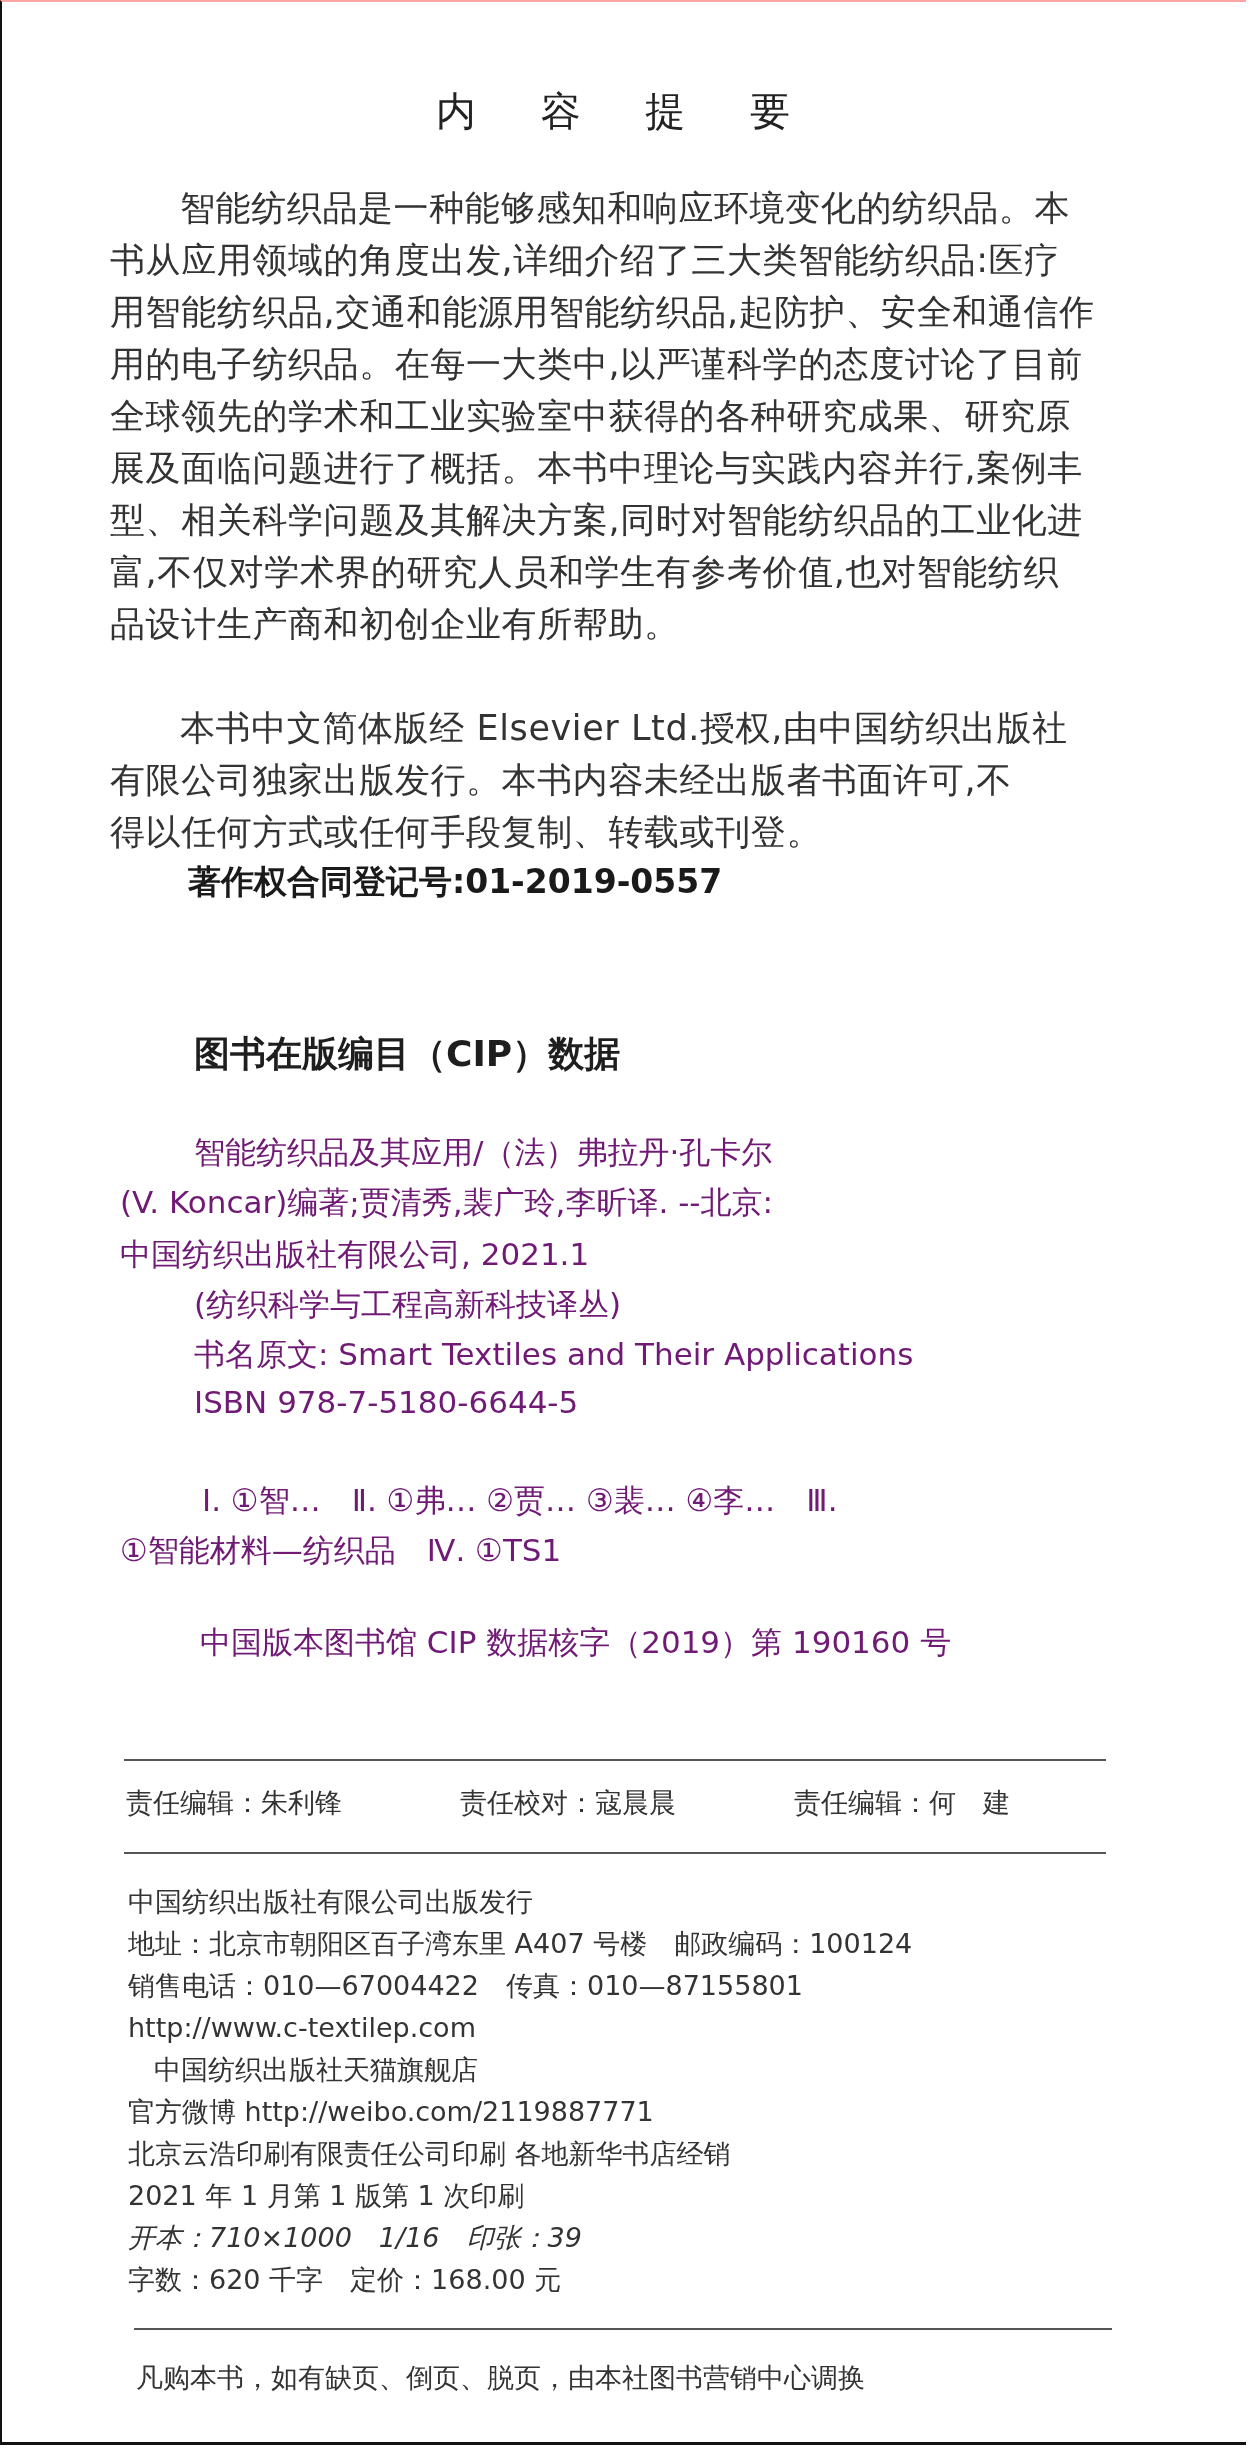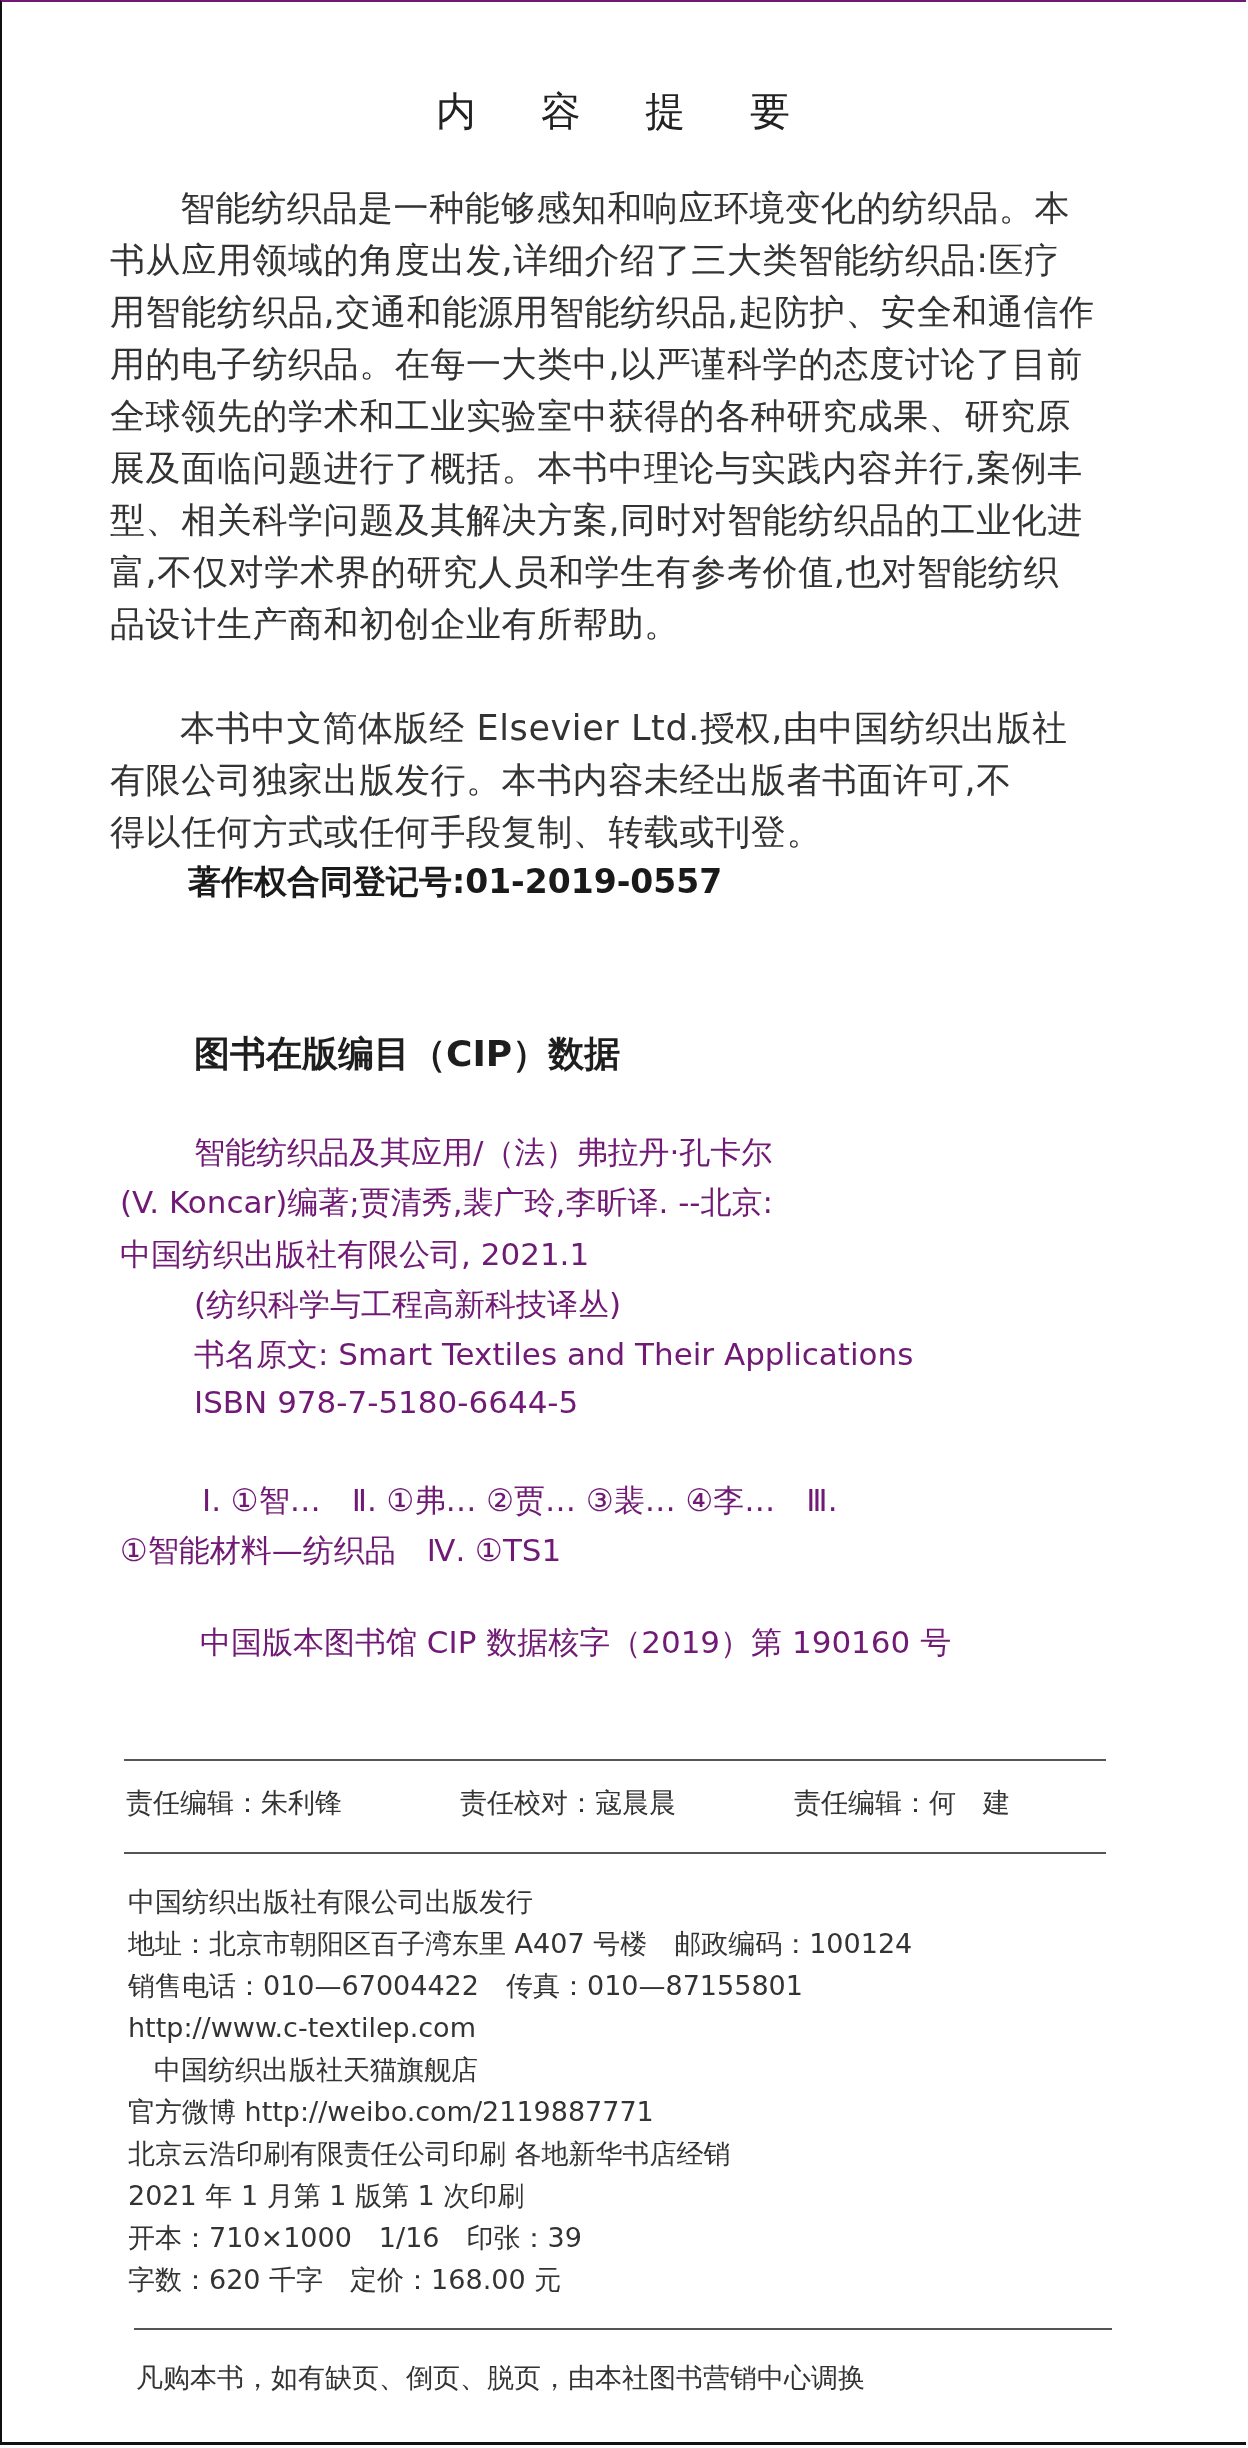--- a/index.html
+++ b/index.html
@@ -13,21 +13,21 @@
       position: relative;
       overflow: hidden;
       font-family: "DejaVu Serif", "Liberation Serif", serif;
       color: #2a2a2a;
     }
     .page {
       position: absolute;
       left: 0; top: 0;
       width: 1246px;
       height: 2445px;
-      border-top: 2px solid #701a75;
+      border-top: 2px solid #fca5a5;
       border-left: 2px solid #111;
       border-bottom: 3px solid #111;
       box-sizing: border-box;
       background: #fff;
     }
     .abs { position: absolute; white-space: nowrap; }
 
     
     .title {
       left: 0; width: 1248px; top: 82px;
@@ -131,20 +131,20 @@
   <div class="rule" style="left:122px; top:1850px; width:982px;"></div>
 
   <div class="abs colophon" style="left:126px; top:1882px;">中国纺织出版社有限公司出版发行</div>
   <div class="abs colophon" style="left:126px; top:1924px;">地址：北京市朝阳区百子湾东里 A407 号楼　邮政编码：100124</div>
   <div class="abs colophon" style="left:126px; top:1966px;">销售电话：010—67004422　传真：010—87155801</div>
   <div class="abs colophon" style="left:126px; top:2010px;">http://www.c-textilep.com</div>
   <div class="abs colophon" style="left:126px; top:2050px;margin-left:26px;">中国纺织出版社天猫旗舰店</div>
   <div class="abs colophon" style="left:126px; top:2092px;">官方微博 http://weibo.com/2119887771</div>
   <div class="abs colophon" style="left:126px; top:2134px;">北京云浩印刷有限责任公司印刷 各地新华书店经销</div>
   <div class="abs colophon" style="left:126px; top:2176px;">2021 年 1 月第 1 版第 1 次印刷</div>
-  <div class="abs colophon" style="left:126px; top:2218px;">开本：710×1000　1/16　印张：39</div>
+  <div class="abs colophon" style="left:126px; top:2218px;font-style:italic;">开本：710×1000　1/16　印张：39</div>
   <div class="abs colophon" style="left:126px; top:2260px;">字数：620 千字　定价：168.00 元</div>
 
   <div class="rule" style="left:132px; top:2326px; width:978px;"></div>
 
   <div class="abs colophon" style="left:134px; top:2358px;">凡购本书，如有缺页、倒页、脱页，由本社图书营销中心调换</div>
 
 </div>
 
 </body></html>

